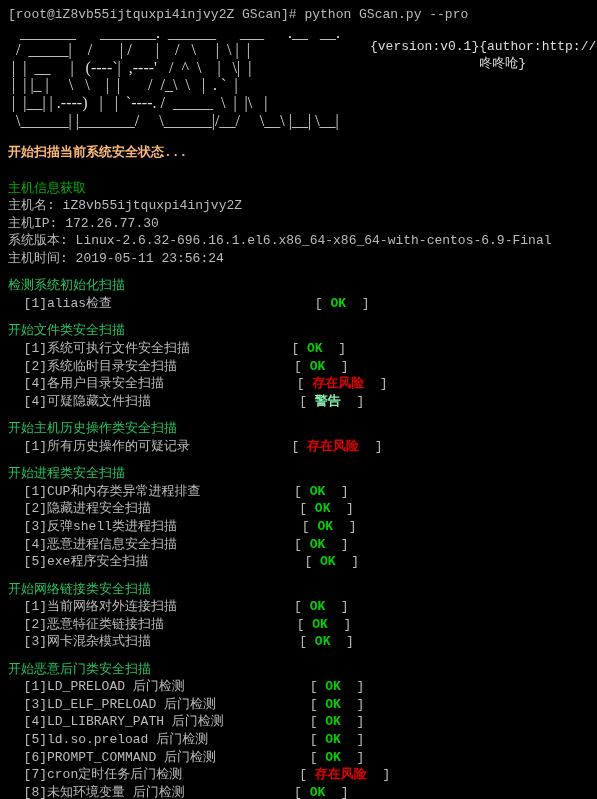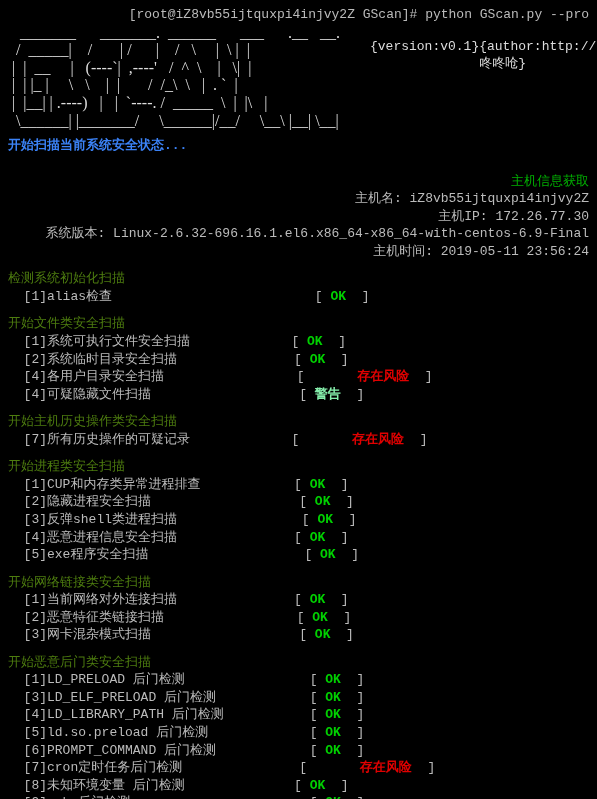--- a/index.html
+++ b/index.html
@@ -6,45 +6,45 @@
     background: #000;
     color: #bbb;
     font-family: "Consolas", "Courier New", monospace;
     font-size: 13px;
     line-height: 1.35;
     margin: 0;
     padding: 6px 8px;
     width: 597px;
     box-sizing: border-box;
   }
-  .prompt { color: #bbb; text-align: right; }
+  .prompt { color: #bbb; }
   .green-dim { color: #00b000; }
-  .red { color: #e00000; font-weight: bold; margin-left: 45px; }
+  .red { color: #e00000; font-weight: bold; }
   .yellow { color: #86efac; font-weight: bold; }
-  .section { color: #4d7c0f; margin-top: 10px; }
+  .section { color: #22c55e; margin-top: 10px; }
   .ok { color: #00d000; font-weight: bold; }
   .ascii-row { display: flex; }
   .ascii-art {
     color: #ddd;
     white-space: pre;
     font-family: Liberation Serif, serif;
     font-size: 16px;
     line-height: 1.1;
   }
   .meta {
     margin-left: 30px;
     color: #ddd;
     display: flex;
     justify-content: space-around;
     padding-top: 14px;
   }
   .scan-line { white-space: pre; }
   .br1 { color: #bbb; }
-  .hostinfo { color: #bbb; margin-top: 18px; text-align: right; }
-  .start-scan { color: #3b82f6; font-weight: bold; margin-top: 8px; margin-bottom: 12px; }
+  .hostinfo { color: #bbb; margin-top: 18px; }
+  .start-scan { color: #fdba74; font-weight: bold; margin-top: 15px; margin-bottom: 12px; }
 </style>
 </head>
 <body>
 
 <div class="prompt">[root@iZ8vb55ijtquxpi4injvy2Z GScan]# python GScan.py --pro</div>
 
 <div class="ascii-row">
   <div class="ascii-art">   _______      _______.  ______      ___      .__   __.
   /  _____|    /       | /      |    /   \     |  \ |  |
  |  |  __     |   (----`|  ,----'   /  ^  \    |   \|  |
@@ -70,21 +70,21 @@
 
 <div id="sections">
     <div class="section">检测系统初始化扫描</div>
     <div class="scan-line"><span>  [1]alias检查                          </span><span class="br1">[ </span><span class="ok">OK</span><span class="br1">  ]</span></div>
     <div class="section">开始文件类安全扫描</div>
     <div class="scan-line"><span>  [1]系统可执行文件安全扫描             </span><span class="br1">[ </span><span class="ok">OK</span><span class="br1">  ]</span></div>
     <div class="scan-line"><span>  [2]系统临时目录安全扫描               </span><span class="br1">[ </span><span class="ok">OK</span><span class="br1">  ]</span></div>
     <div class="scan-line"><span>  [4]各用户目录安全扫描                 </span><span class="br1">[ </span><span class="red">存在风险</span><span class="br1">  ]</span></div>
     <div class="scan-line"><span>  [4]可疑隐藏文件扫描                   </span><span class="br1">[ </span><span class="yellow">警告</span><span class="br1">  ]</span></div>
     <div class="section">开始主机历史操作类安全扫描</div>
-    <div class="scan-line"><span>  [7]所有历史操作的可疑记录             </span><span class="br1">[ </span><span class="red">存在风险</span><span class="br1">  ]</span></div>
+    <div class="scan-line"><span>  [1]所有历史操作的可疑记录             </span><span class="br1">[ </span><span class="red">存在风险</span><span class="br1">  ]</span></div>
     <div class="section">开始进程类安全扫描</div>
     <div class="scan-line"><span>  [1]CUP和内存类异常进程排查            </span><span class="br1">[ </span><span class="ok">OK</span><span class="br1">  ]</span></div>
     <div class="scan-line"><span>  [2]隐藏进程安全扫描                   </span><span class="br1">[ </span><span class="ok">OK</span><span class="br1">  ]</span></div>
     <div class="scan-line"><span>  [3]反弹shell类进程扫描                </span><span class="br1">[ </span><span class="ok">OK</span><span class="br1">  ]</span></div>
     <div class="scan-line"><span>  [4]恶意进程信息安全扫描               </span><span class="br1">[ </span><span class="ok">OK</span><span class="br1">  ]</span></div>
     <div class="scan-line"><span>  [5]exe程序安全扫描                    </span><span class="br1">[ </span><span class="ok">OK</span><span class="br1">  ]</span></div>
     <div class="section">开始网络链接类安全扫描</div>
     <div class="scan-line"><span>  [1]当前网络对外连接扫描               </span><span class="br1">[ </span><span class="ok">OK</span><span class="br1">  ]</span></div>
     <div class="scan-line"><span>  [2]恶意特征类链接扫描                 </span><span class="br1">[ </span><span class="ok">OK</span><span class="br1">  ]</span></div>
     <div class="scan-line"><span>  [3]网卡混杂模式扫描                   </span><span class="br1">[ </span><span class="ok">OK</span><span class="br1">  ]</span></div>

